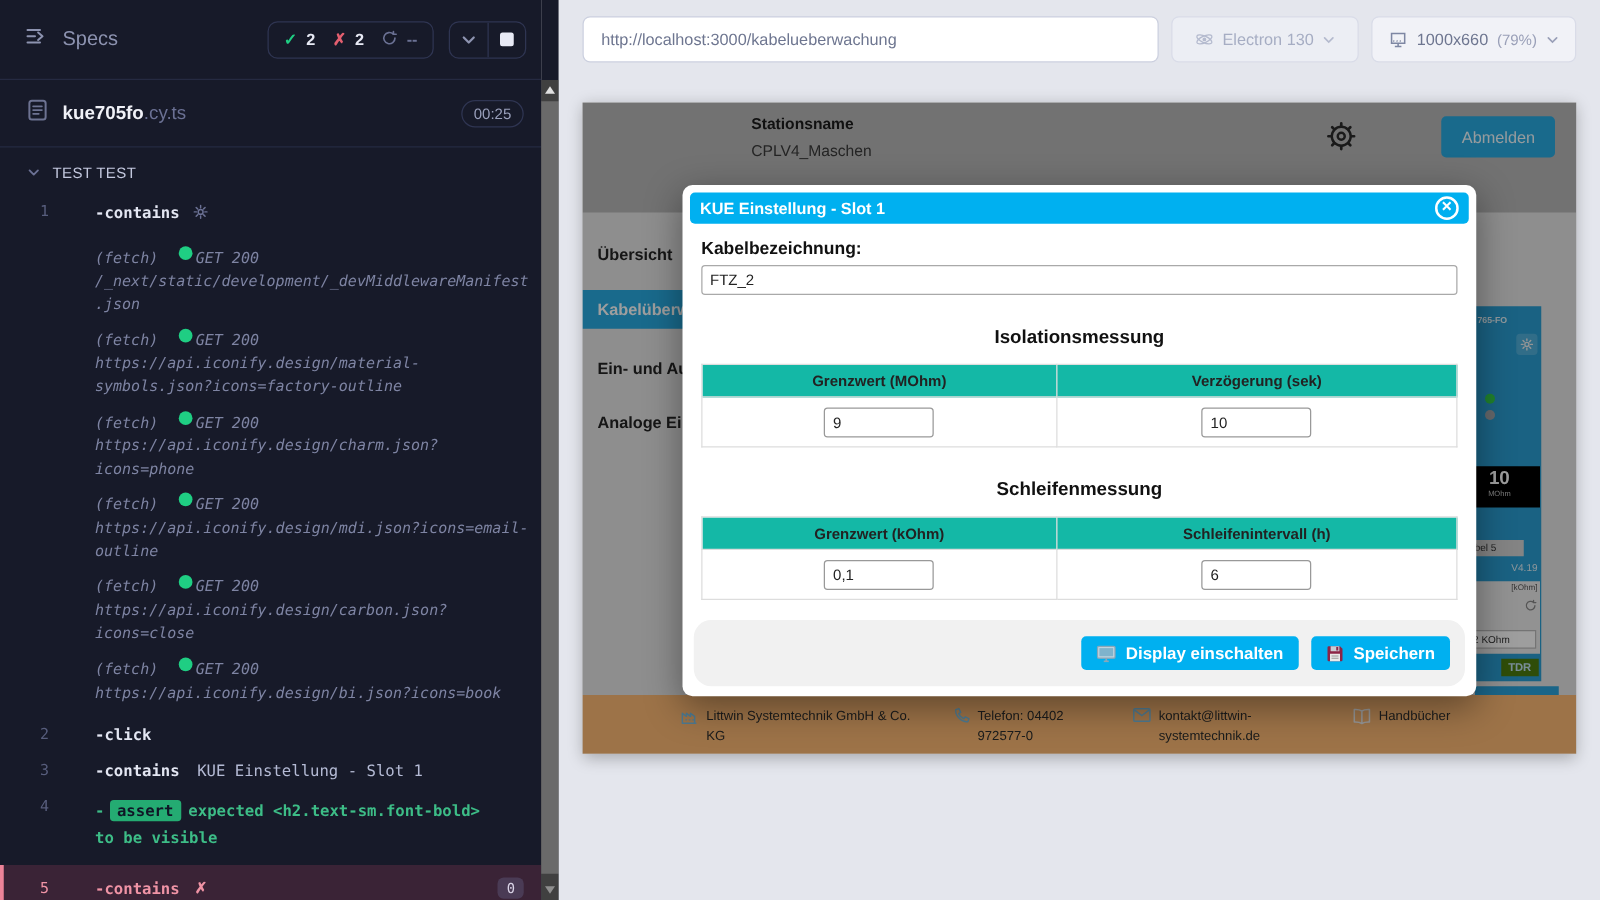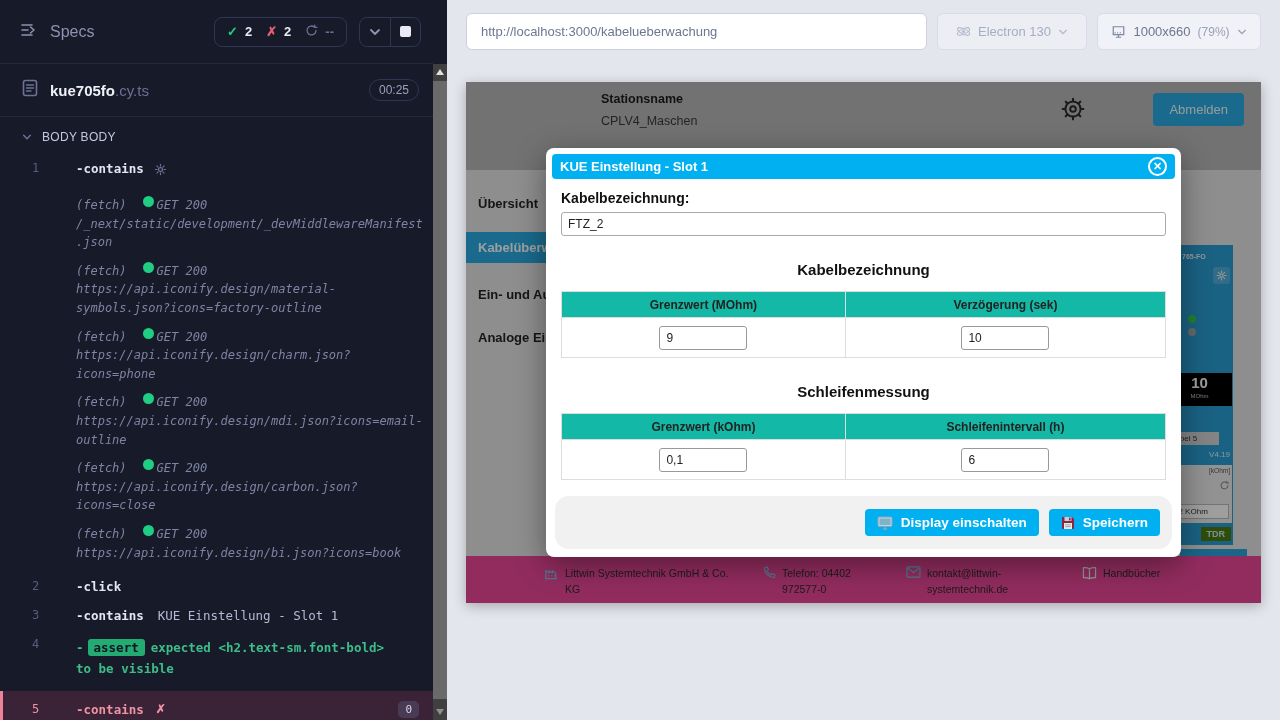--- a/index.html
+++ b/index.html
@@ -102,21 +102,21 @@
   .sc-panel { position:absolute; top:220px; left:-13px; width:65px; height:58px; background:#ececec; }
   .sc-kohm { position:absolute; top:2px; right:2px; font-size:6.5px; color:#555; }
   .sc-refresh { position:absolute; top:12px; right:2px; }
   .sc-val { position:absolute; left:3px; right:3px; bottom:4px; height:15px; background:#fff; border:1px solid #bbb; font-size:8px; color:#333; line-height:13px; padding-left:3px; }
   .sc-tab { position:absolute; top:282px; right:2px; background:#4d7c0f; color:#c3e4f4; font-size:9px; font-weight:bold; padding:2px 6px; }
 
   .bar-group { position:absolute; height:23px; }
   .bar-top { position:absolute; top:0; left:9px; width:38px; height:8px; background:#2aa4dc; }
   .bar-bottom { position:absolute; top:10px; left:0; width:63px; height:9px; background:#2aa4dc; }
 
-  .app-footer { position:absolute; left:0; bottom:0; width:100%; height:47px; background:#ec4899; }
+  .app-footer { position:absolute; left:0; bottom:0; width:100%; height:47px; background:#fdba74; }
   .foot-item { position:absolute; top:9px; display:flex; gap:6px; align-items:flex-start; font-size:10.5px; color:#2e2e2e; line-height:1.55; }
   .foot-item svg { flex:none; margin-top:1px; }
 
   .dim { position:absolute; inset:0; background:rgba(0,0,0,.38); z-index:5; }
 
   
   .modal { position:absolute; left:80px; top:66px; width:635px; z-index:10; background:#fff; border-radius:8px; padding:6px 6px 8px; box-shadow:0 8px 30px rgba(0,0,0,.4); }
   .modal-header { background:#00b0f0; border-radius:4px; height:25px; display:flex; align-items:center; padding:0 8px; }
   .modal-title { font-size:13px; font-weight:bold; color:#fff; }
   .modal-close { margin-left:auto; width:19px; height:19px; border:2px solid #fff; border-radius:50%; color:#fff; font-size:11px; font-weight:bold; display:flex; align-items:center; justify-content:center; line-height:1; cursor:pointer; }
@@ -181,21 +181,21 @@
           </svg>
       </span>
       <span class="spec-name"><span>kue705fo</span><span class="spec-ext">.cy.ts</span></span>
       <span class="spec-time">00:25</span>
     </div>
 
     <div class="test-body">
       <svg width="10" height="10" viewBox="0 0 12 12">
           <path d="M2 4l4 4 4-4" fill="none" stroke="#6b7194" stroke-width="1.8" stroke-linecap="round" stroke-linejoin="round"></path>
         </svg>
-      <span>BODY BODY</span>
+      <span>TEST TEST</span>
     </div>
 
     <div class="cmds">
 
       <div class="cmd-row">
         <span class="cmd-num">1</span>
         <span class="cmd-name">-contains</span>
         <span class="cmd-gear">
           <svg width="13" height="13" viewBox="0 0 20 20">
               <circle cx="10" cy="10" r="3" fill="none" stroke="#6b7194" stroke-width="1.8"></circle>
@@ -435,21 +435,21 @@
 
       <div class="modal">
         <div class="modal-header">
           <span class="modal-title">KUE Einstellung - Slot 1</span>
           <span class="modal-close">✕</span>
         </div>
         <div class="modal-body">
           <div class="field-label">Kabelbezeichnung:</div>
           <input class="full-input" type="text" value="FTZ_2" style="">
 
-          <div class="section-title">Kabelbezeichnung</div>
+          <div class="section-title">Isolationsmessung</div>
           <table class="meas">
             <colgroup>
                 <col class="c1">
                 <col>
               </colgroup>
             <tbody>
                 <tr>
               <th>Grenzwert (MOhm)</th>
               <th>Verzögerung (sek)</th>
             </tr>

